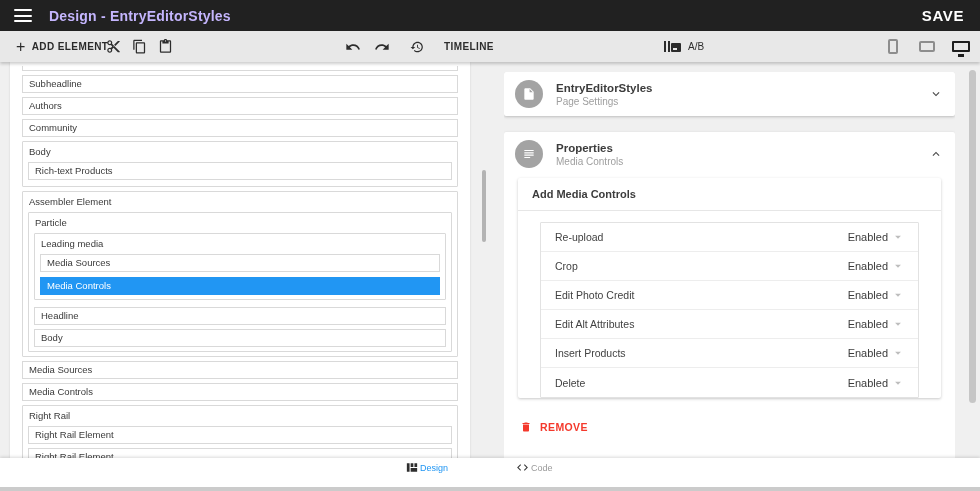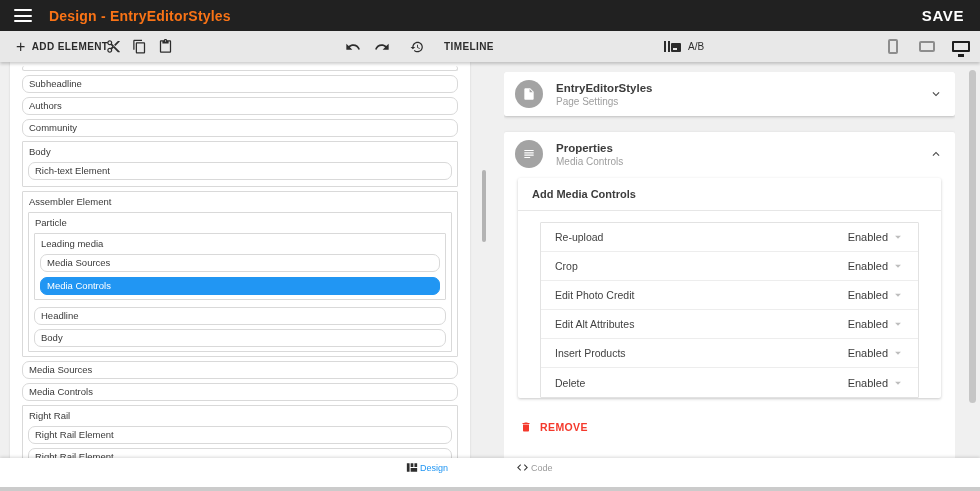--- a/index.html
+++ b/index.html
@@ -5,21 +5,21 @@
   * { margin:0; padding:0; box-sizing:border-box; }
   html,body { width:980px; height:491px; overflow:hidden; background:#f0f0f0;
               font-family:"Liberation Sans", sans-serif; }
 
   
   .topbar { position:absolute; top:0; left:0; width:980px; height:31px;
             background:#212121; display:flex; align-items:center; z-index:10; }
   .hamburger { width:18px; height:13px; margin-left:14px; display:flex;
                flex-direction:column; justify-content:space-between; cursor:pointer; }
   .hamburger span { display:block; height:2px; background:#fff; border-radius:1px; }
-  .topbar-title { color:#f97316; font-size:14px; font-weight:700; margin-left:17px; letter-spacing:.2px; }
+  .topbar-title { color:#c4b5fd; font-size:14px; font-weight:700; margin-left:17px; letter-spacing:.2px; }
   .save-btn { margin-left:auto; margin-right:16px; color:#fff; font-size:15px;
               font-weight:700; letter-spacing:.6px; cursor:pointer; background:none; border:none; }
 
   
   .toolbar { position:absolute; top:31px; left:0; width:980px; height:31px;
              background:#e8e8e8; box-shadow:0 2px 3px rgba(0,0,0,.20); z-index:9; }
   .tgroup { position:absolute; top:0; height:31px; display:flex; align-items:center; }
   .tbtn { background:none; border:none; display:flex; align-items:center; cursor:pointer;
           color:#2d2d2d; padding:0; }
   .tbtn svg { fill:#2d2d2d; }
@@ -43,21 +43,21 @@
   .tablet-shape { width:16px; height:11px; border:2px solid #8d8d8d; border-radius:2px; }
   .desktop-shape { width:18px; height:11px; border:2px solid #1e1e1e; border-radius:1px; position:relative; }
   .desktop-shape::after { content:""; position:absolute; left:4px; top:11px; width:6px; height:3px; background:#1e1e1e; }
 
   
   .content { position:absolute; top:62px; left:0; width:980px; height:396px; background:#f0f0f0; }
 
   
   .left-panel { position:absolute; left:10px; top:0; width:460px; height:396px;
                 background:#fff; box-shadow:0 0 2px rgba(0,0,0,.12); padding:4px 12px 0 12px; overflow:hidden; }
-  .leaf { height:18px; line-height:16px; background:#fff; border:1px solid #d9d9d9; border-radius:7px;
+  .leaf { height:18px; line-height:16px; background:#fff; border:1px solid #d9d9d9; border-radius:0;
           font-size:9.5px; color:#3a3a3a; padding-left:6px; margin-bottom:4px; cursor:pointer;
           white-space:nowrap; overflow:hidden; }
   .leaf.cut-top { height:5px; border-top:none; margin-bottom:4px; }
   .leaf.selected { background:#2196f3; border-color:#2196f3; color:#fff; }
   .group { background:#fff; border:1px solid #d9d9d9; border-radius:1px; padding:2px 5px 2px 5px;
            margin-bottom:4px; cursor:pointer; }
   .group-label { font-size:9.5px; color:#3a3a3a; margin:2px 0 5px 1px; }
 
   
   .mid-scrollbar { position:absolute; left:482px; top:0; width:4px; height:396px; }
@@ -199,21 +199,21 @@
 <div class="content">
 
   <div class="left-panel">
     <div class="leaf cut-top"></div>
     <div class="leaf">Subheadline</div>
     <div class="leaf">Authors</div>
     <div class="leaf">Community</div>
 
     <div class="group">
       <div class="group-label">Body</div>
-      <div class="leaf">Rich-text Element</div>
+      <div class="leaf">Rich-text Products</div>
     </div>
 
     <div class="group">
       <div class="group-label">Assembler Element</div>
       <div class="group" style="margin-bottom:2px;">
         <div class="group-label">Particle</div>
         <div class="group" style="margin-bottom:7px;">
           <div class="group-label">Leading media</div>
           <div class="leaf" style="margin-bottom:5px;">Media Sources</div>
           <div class="leaf selected" style="margin-bottom:2px;">Media Controls</div>

